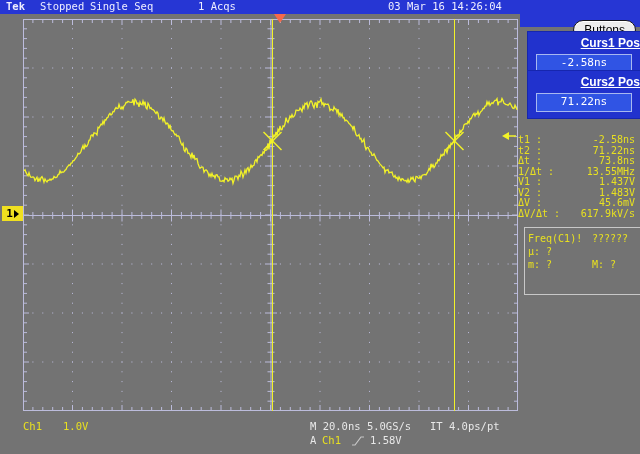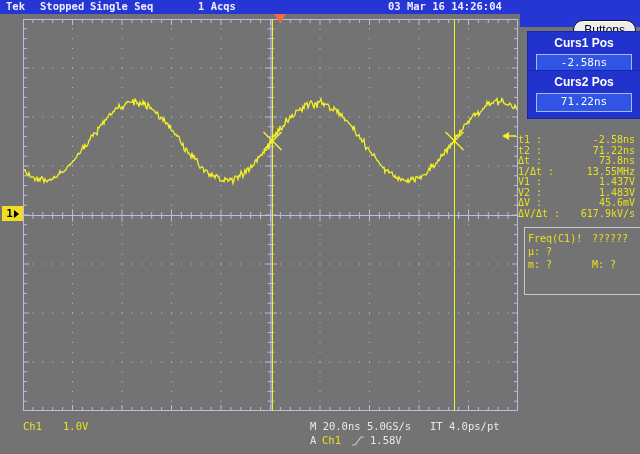--- a/index.html
+++ b/index.html
@@ -1,33 +1,33 @@
 <!DOCTYPE html>
 <html><head>
 <meta charset="utf-8">
 <style>
   html,body{margin:0;padding:0;background:#000;}
   .screen{position:relative;width:640px;height:454px;background:#737373;overflow:hidden;
           font-family:"DejaVu Sans Mono",monospace;color:#e8e8e8;}
   .abs{position:absolute;white-space:pre;}
   .topbar{position:absolute;left:0;top:0;width:640px;height:14px;background:#2636d4;
           font-size:10.5px;line-height:13px;color:#eef;}
-  .topbar span{position:absolute;top:0;white-space:pre;font-weight:bold;}
+  .topbar span{position:absolute;top:0;white-space:pre;}
   .topright{position:absolute;left:520px;top:0;width:120px;height:27px;background:#2636d4;}
   .buttons-btn{position:absolute;right:4px;top:20px;height:20px;padding:0 10px;border-radius:10px;
           background:#ededed;border:1px solid #15151c;font:12px "Liberation Sans",sans-serif;color:#000;
           box-shadow:inset 0 1px 0 #ffffff,inset 0 -1px 0 #9a9aa8;}
   .graticule{position:absolute;left:23px;top:19px;width:495px;height:392px;}
   .trig{position:absolute;width:0;height:0;border-left:6px solid transparent;
         border-right:6px solid transparent;border-top:9px solid #f4694b;}
   .chmark{position:absolute;left:2px;top:206px;width:21px;height:15px;background:#f0e020;color:#000;
           font:bold 11px "DejaVu Sans Mono",monospace;display:flex;align-items:center;justify-content:center;gap:1px;}
   .chmark .arrowhead{width:0;height:0;border-left:5px solid #000;border-top:4px solid transparent;border-bottom:4px solid transparent;}
   .cpanel{position:absolute;left:527px;width:112px;height:47px;background:#2132cd;border:1px solid #1626ae;}
-  .cpanel .title{display:block;text-align:center;color:#fff;font:bold 12px "Liberation Sans",sans-serif;margin-top:4px;}
+  .cpanel .title{display:block;text-align:right;color:#fff;font:bold 12px "Liberation Sans",sans-serif;margin-top:4px;text-decoration:underline;}
   .cpanel .valuebox{position:absolute;left:8px;right:8px;top:22px;height:17px;background:#3054e4;
           border:1px solid #a8b8f0;color:#fff;font:11px "DejaVu Sans Mono",monospace;text-align:center;line-height:16px;}
   .readouts{position:absolute;left:518px;top:135px;width:120px;color:#e8e020;font-size:10px;}
   .rrow{display:flex;height:10.5px;line-height:10.5px;}
   .rlabel{flex:0 0 60px;text-align:left;white-space:pre;}
   .rvalue{flex:1;text-align:right;padding-right:3px;white-space:pre;}
   .measbox{position:absolute;left:524px;top:227px;width:115px;height:62px;border:1px solid #c8c8c8;
            border-right:none;color:#e8e020;font-size:10px;padding-top:4px;}
   .mrow{display:flex;height:13px;line-height:13px;padding-left:3px;justify-content:center;}
   .mleft{flex:0 0 64px;text-align:left;white-space:pre;}

